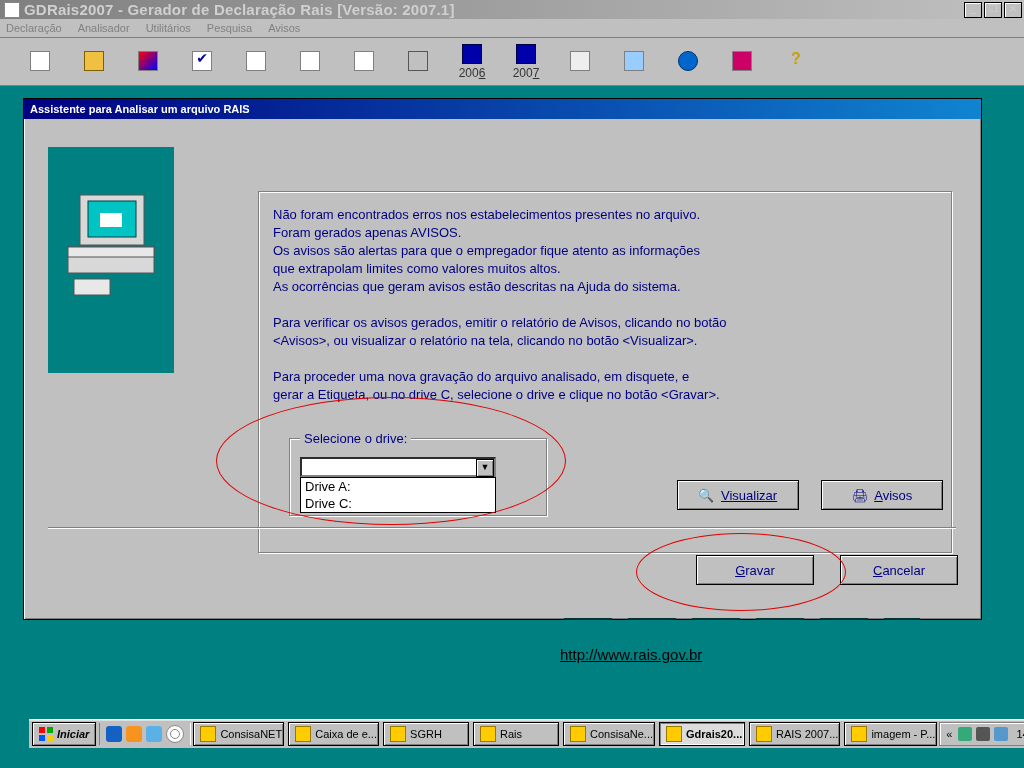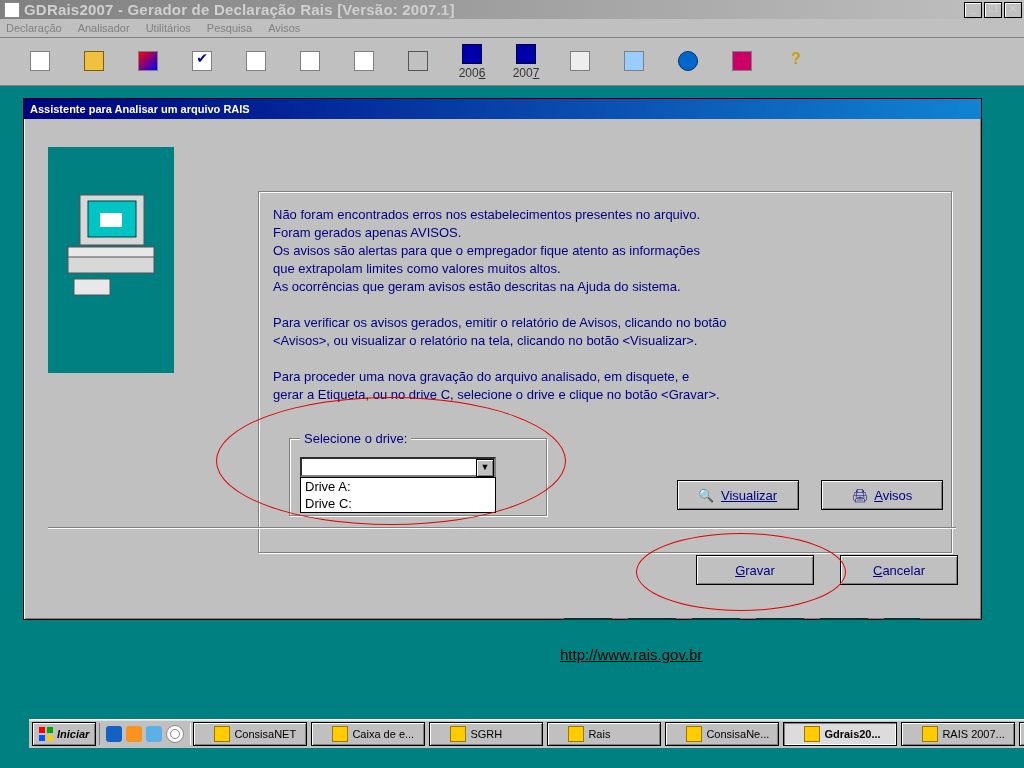--- a/index.html
+++ b/index.html
@@ -164,21 +164,21 @@
       linear-gradient(#0a0,#0a0) 8px 0/6px 6px no-repeat,
       linear-gradient(#05f,#05f) 0 8px/6px 6px no-repeat,
       linear-gradient(#fc0,#fc0) 8px 8px/6px 6px no-repeat;
   }
   .ql { display:flex; align-items:center; padding:0 4px; border-left:1px solid #808080; border-right:1px solid #fff; height:22px;}
   .ql .qi { width:16px; height:16px; margin:0 2px; background:#36c; border-radius:3px;}
   .ql .qi.e{background:#1461c4;} .ql .qi.o{background:#f7931e;} .ql .qi.m{background:#5bb0e8;}
   .ql .qi.d{background:#fff;border:1px solid #888;border-radius:50%;position:relative;}
   .ql .qi.d::after{content:"";position:absolute;inset:3px;border:1px solid #888;border-radius:50%;}
   .task {
-    height:22px; margin:0 2px; padding:0 20px; max-width:95px; min-width:72px;
+    height:22px; margin:0 2px; padding:0 6px; max-width:95px; min-width:72px;
     background:#c0c0c0; border:1px solid #000;
     box-shadow:inset 1px 1px #fff, inset -1px -1px #808080;
     display:flex; align-items:center; overflow:hidden; white-space:nowrap;
   }
   .task.active { box-shadow:inset 1px 1px #808080, inset -1px -1px #fff; background:#dcdcdc; font-weight:bold;}
   .task .tico2{ width:14px;height:14px;margin-right:4px;background:#ffcc00;border:1px solid #997700;flex:0 0 auto;}
   .tray {
     margin-left:auto; height:22px; display:flex; align-items:center;
     border:1px solid #808080; box-shadow:inset 1px 1px #fff;
     padding:0 6px; margin-right:2px;

